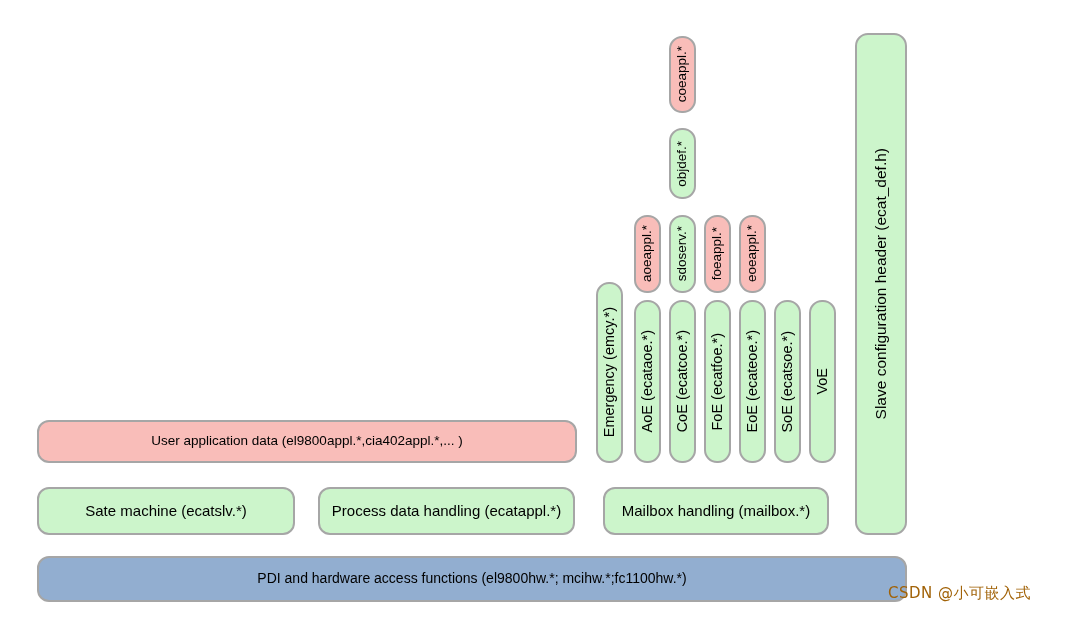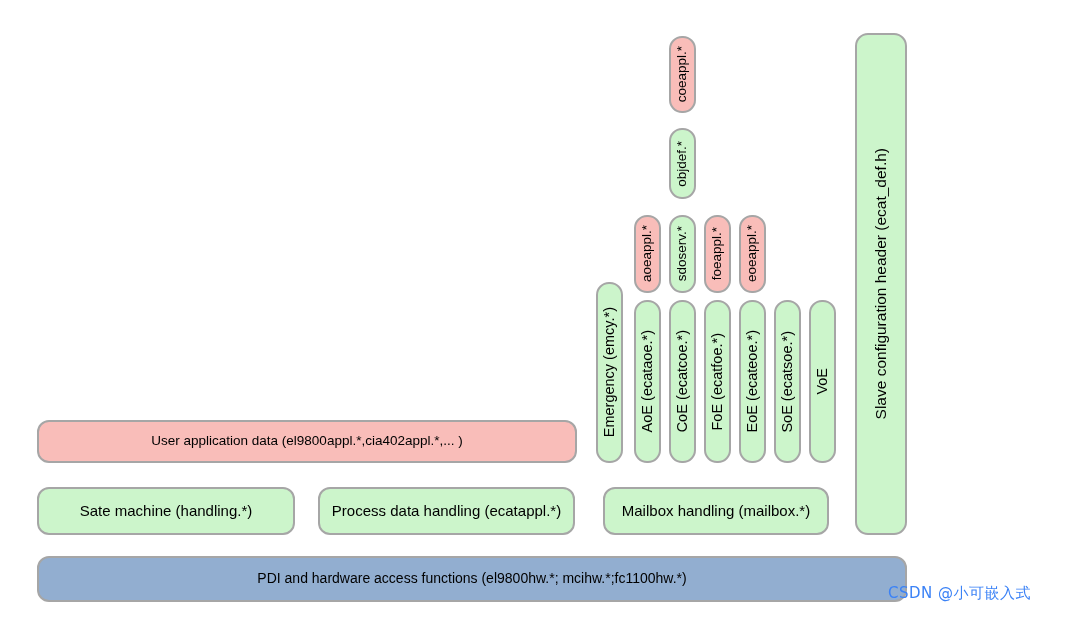--- a/index.html
+++ b/index.html
@@ -56,21 +56,21 @@
   
   .v-proto { font-size: 14.5px; }
   .v-small { font-size: 13.5px; }
   .v-tall  { font-size: 15.5px; }
 
   .watermark {
     position: absolute;
     left: 888px;
     top: 584px;
     font-size: 15px;
-    color: #3b82f6;
+    color: #a16207;
     letter-spacing: 0.5px;
     white-space: nowrap;
     font-family: "DejaVu Sans", sans-serif;
   }
 </style>
 </head>
 <body>
 
 <div id="diagram">
 
@@ -128,21 +128,21 @@
 
   <div class="box green vertical v-tall" style="left:855px; top:33px; width:52px; height:502px;">
     <span class="vlabel">Slave configuration header (ecat_def.h)</span>
   </div>
 
   <div class="box pink h-user" style="left:37px; top:420px; width:540px; height:43px;">
     <span class="label">User application data (el9800appl.*,cia402appl.*,... )</span>
   </div>
 
   <div class="box green h-layer" style="left:37px; top:487px; width:258px; height:48px;">
-    <span class="label">Sate machine (handling.*)</span>
+    <span class="label">Sate machine (ecatslv.*)</span>
   </div>
 
   <div class="box green h-layer" style="left:318px; top:487px; width:257px; height:48px;">
     <span class="label">Process data handling (ecatappl.*)</span>
   </div>
 
   <div class="box green h-layer" style="left:603px; top:487px; width:226px; height:48px;">
     <span class="label">Mailbox handling (mailbox.*)</span>
   </div>
 

